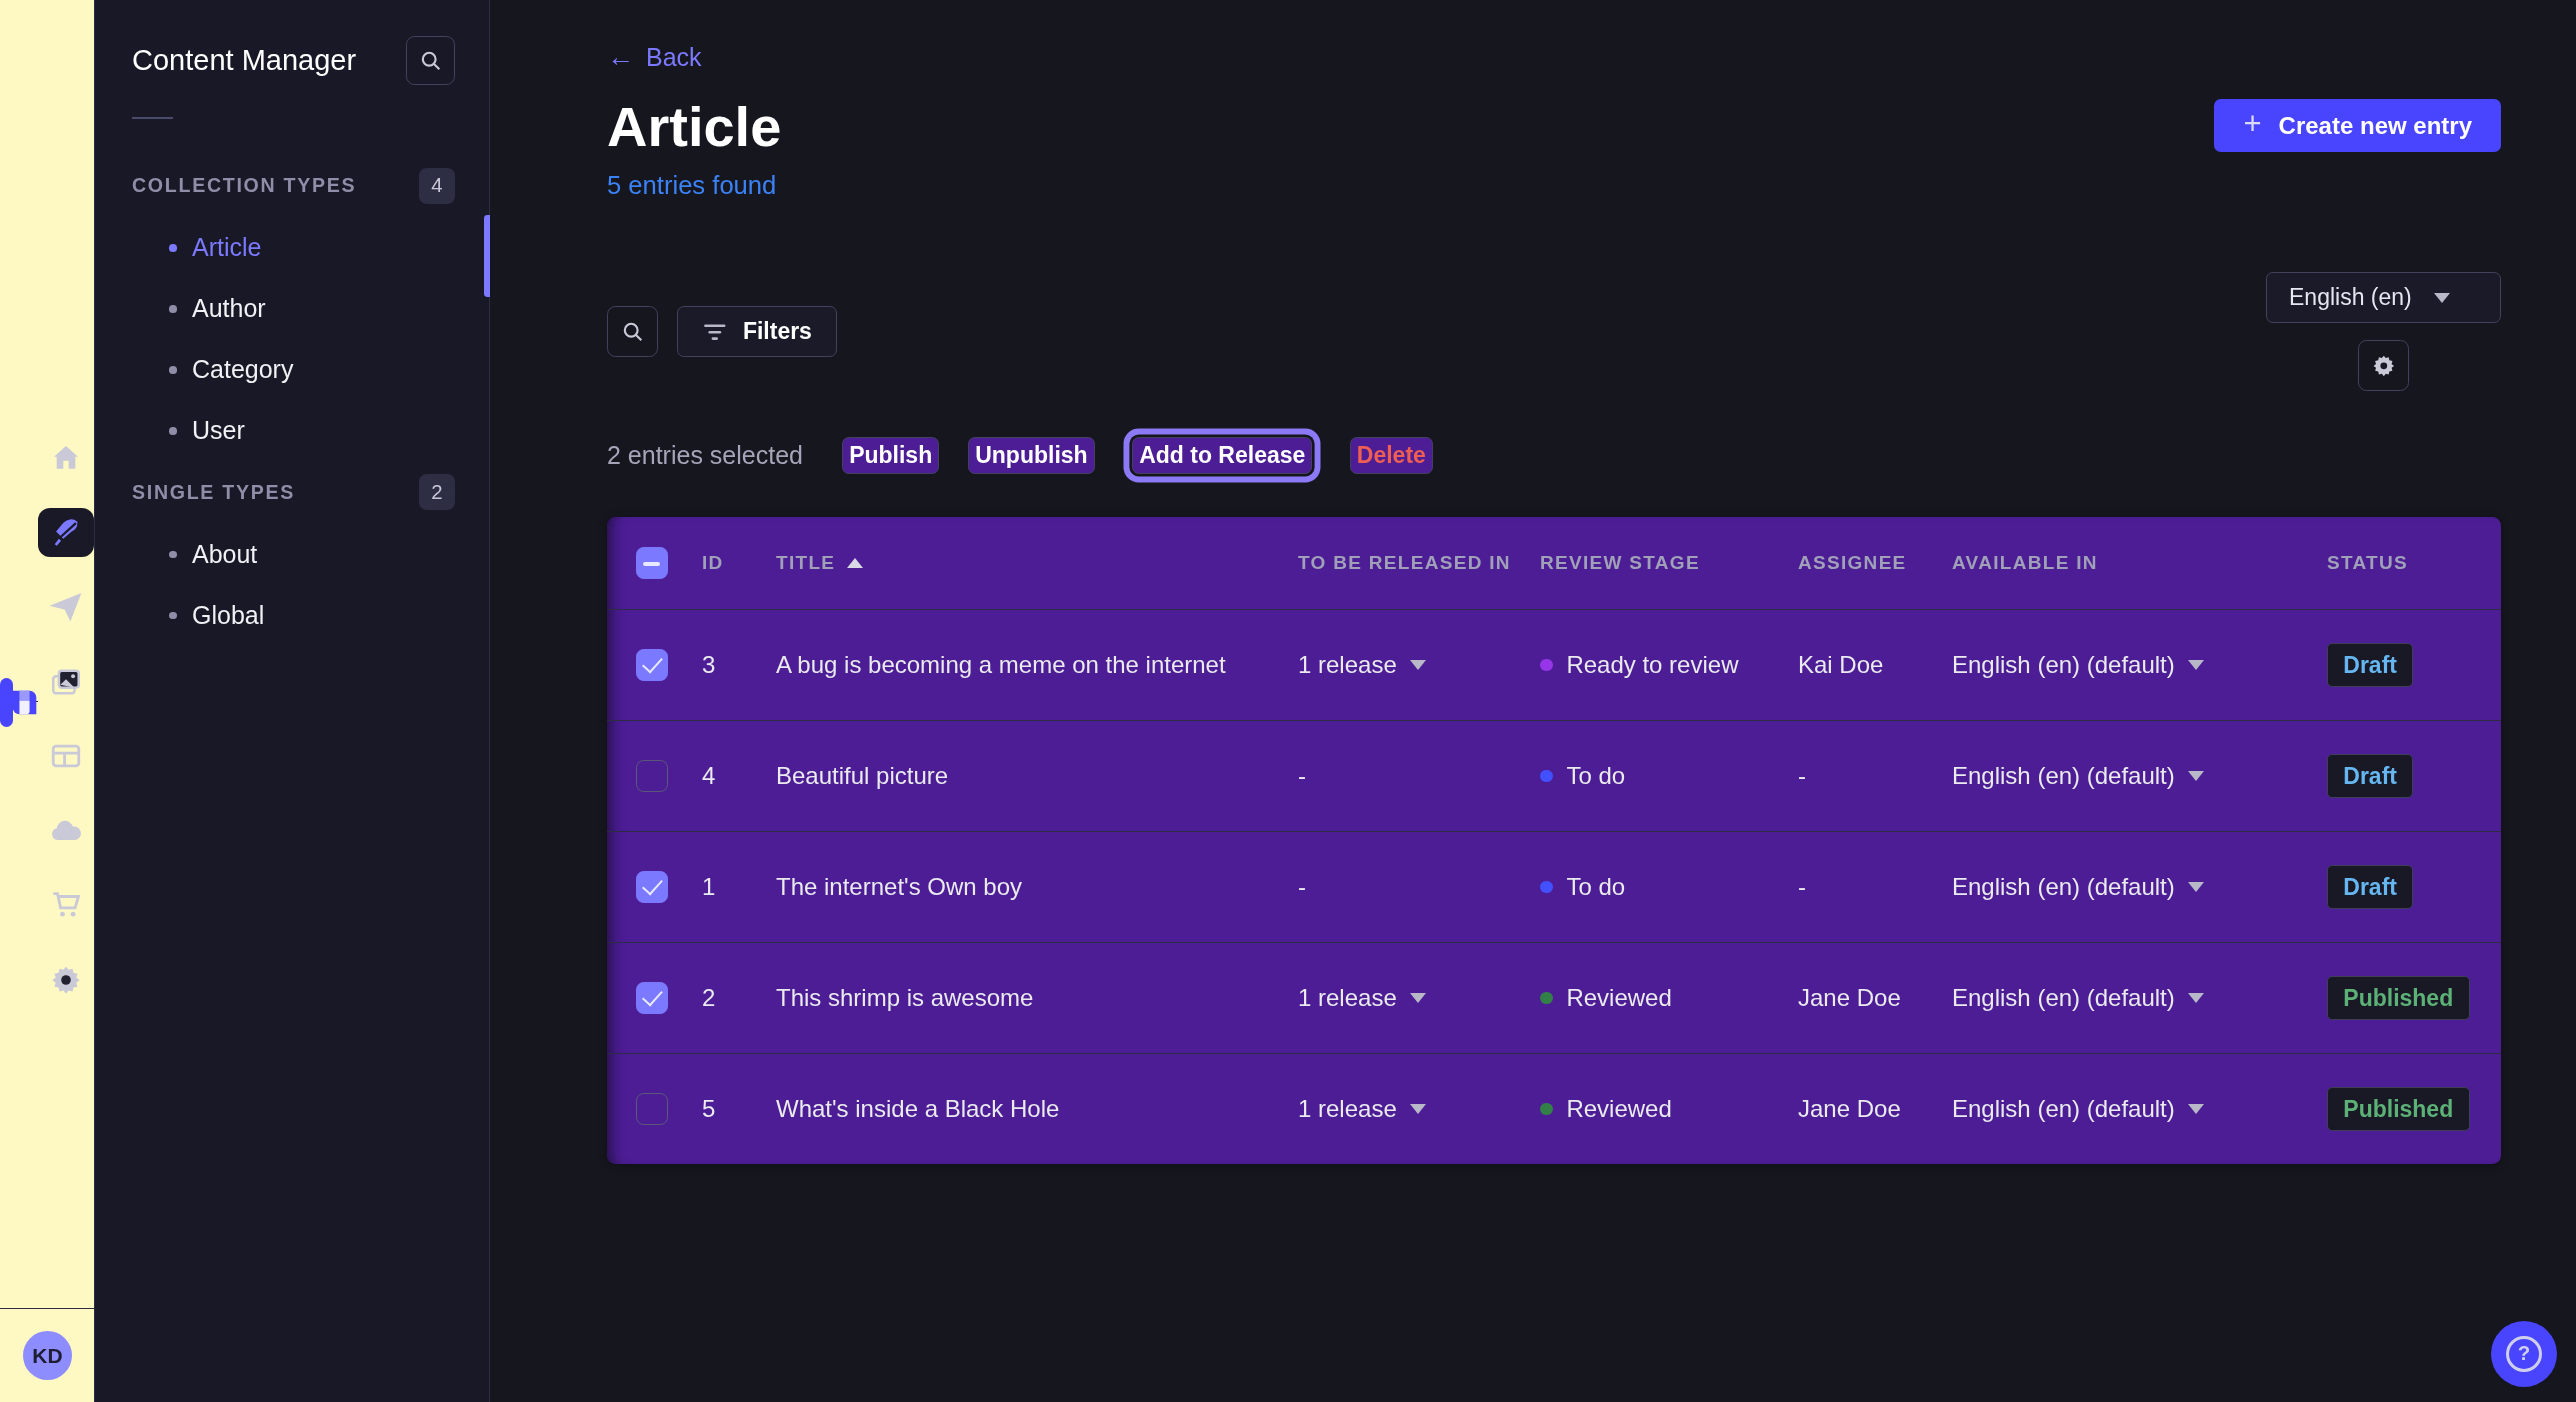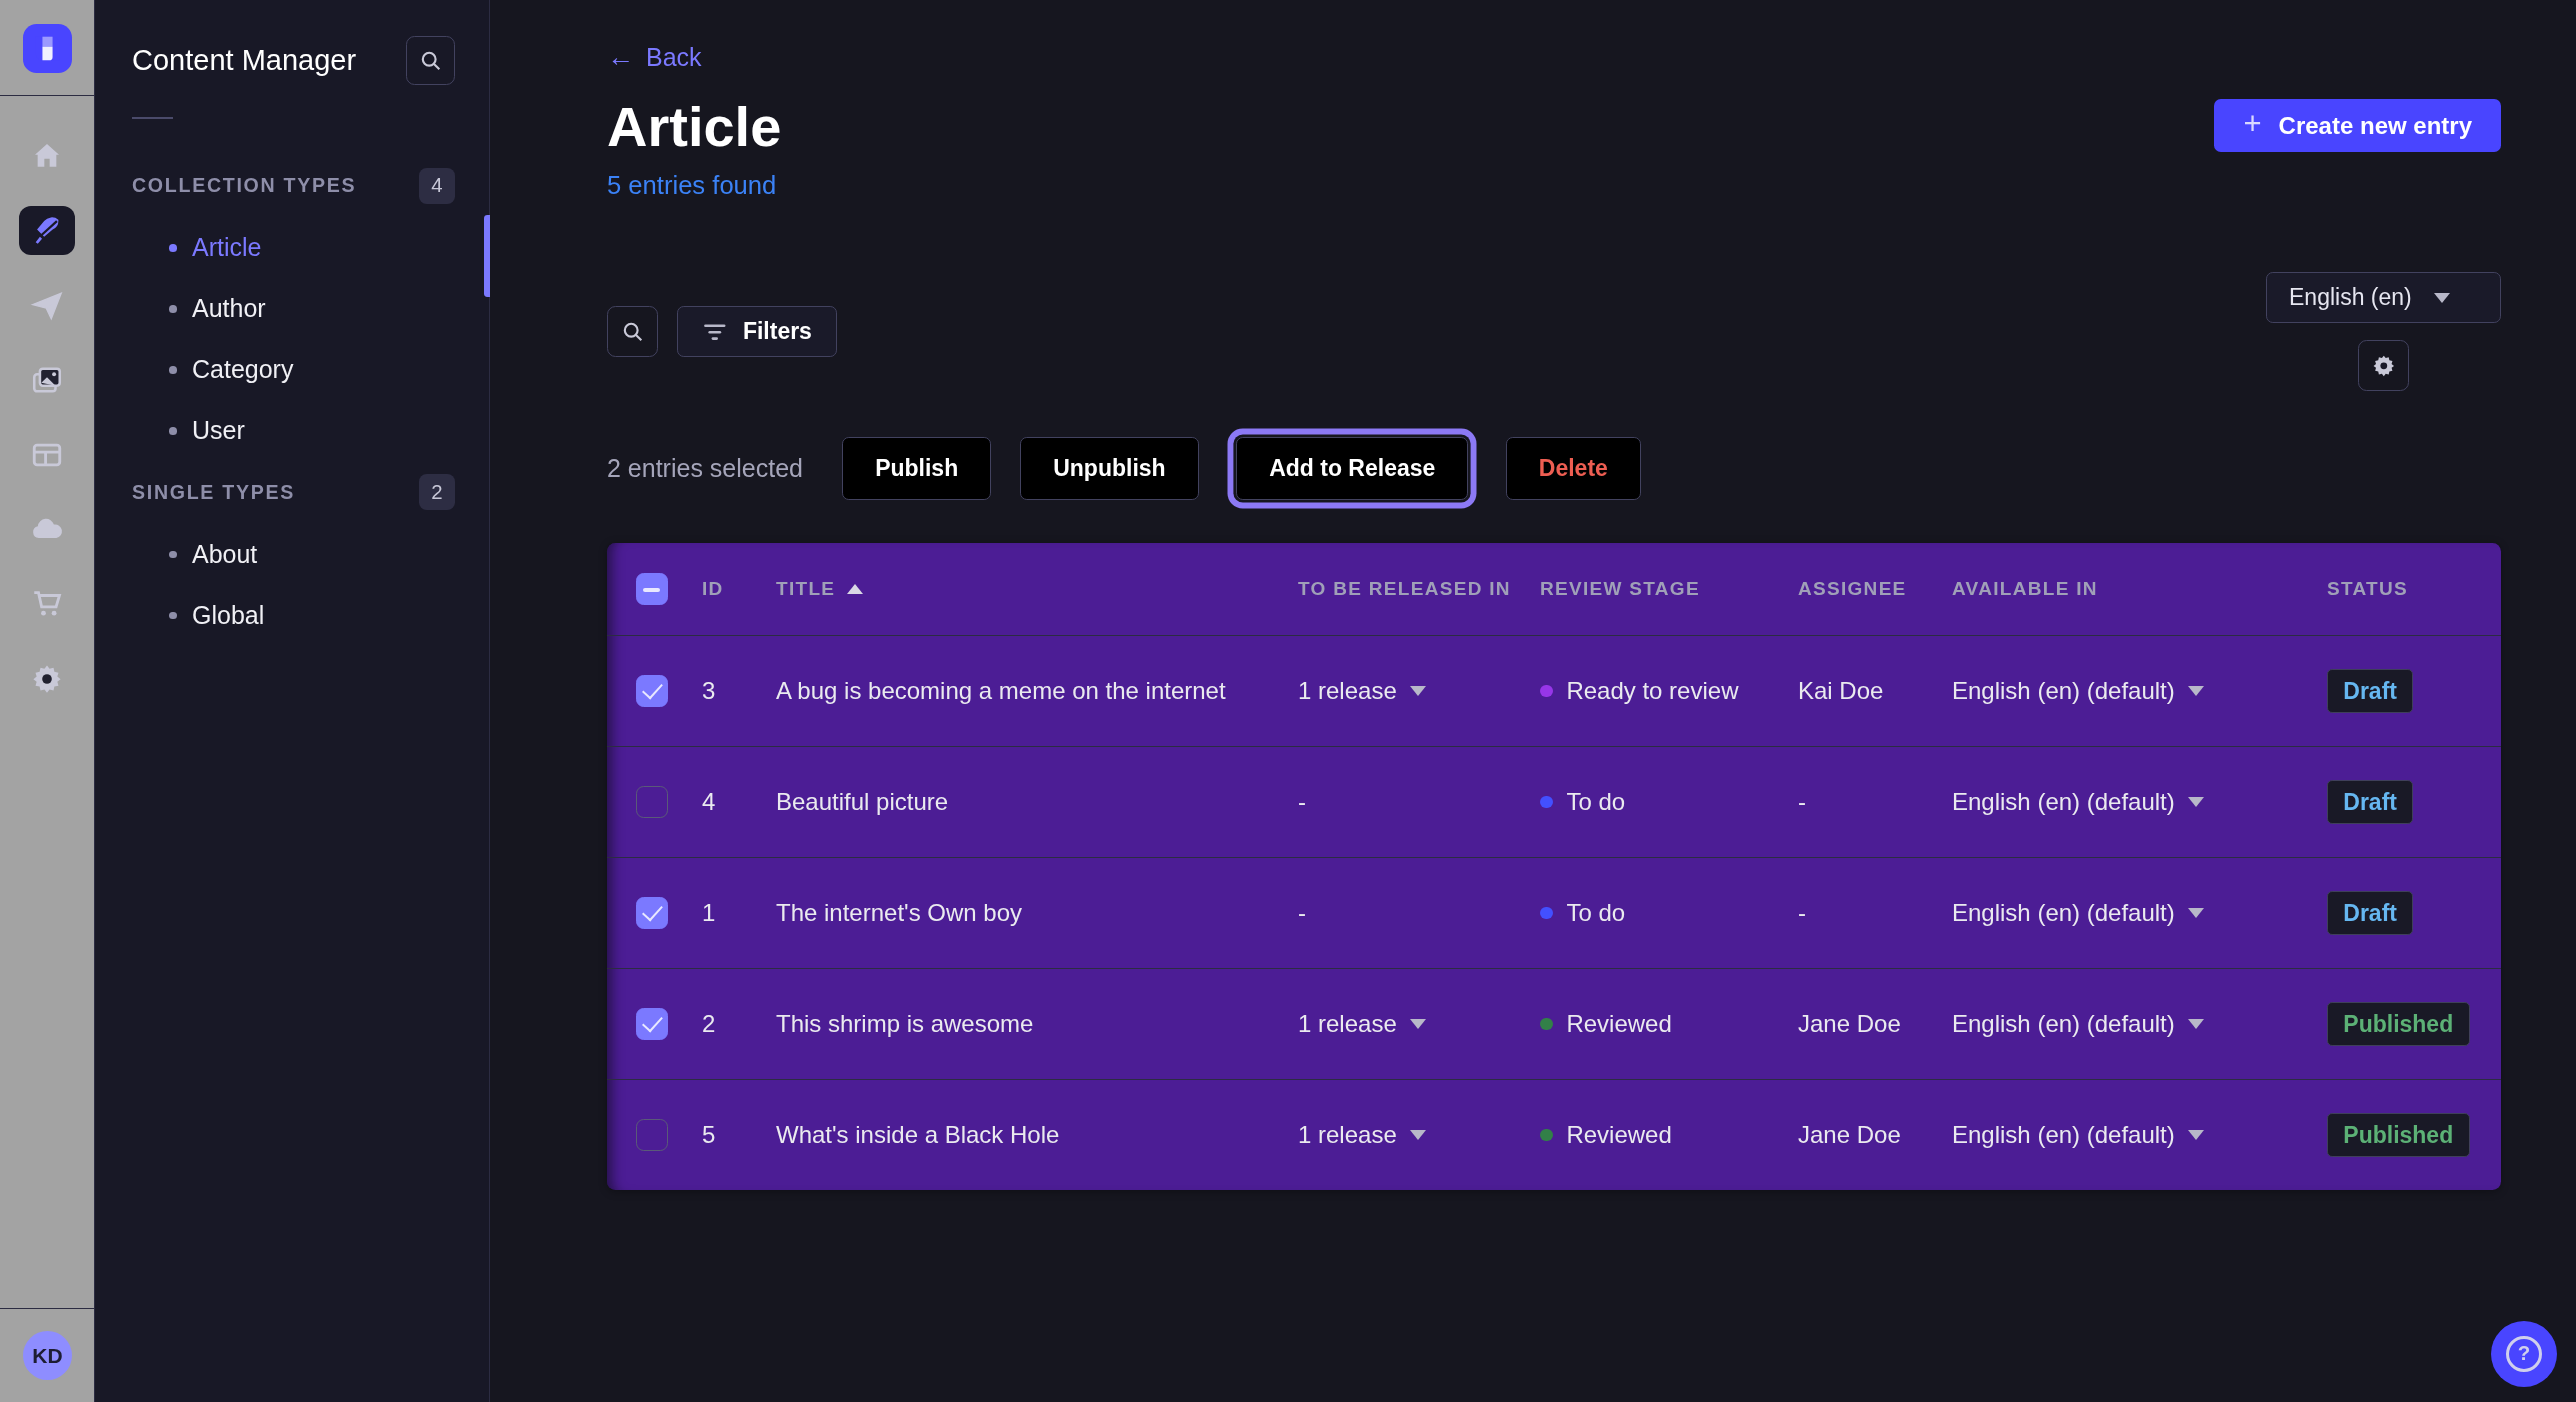--- a/index.html
+++ b/index.html
@@ -4,23 +4,23 @@
 <style>
   * { margin:0; padding:0; box-sizing:border-box; }
   html,body { width:2576px; height:1402px; overflow:hidden; }
   body {
     font-family:"Liberation Sans", sans-serif;
     background:#16161f; color:#fff;
     display:flex;
   }
   
   .rail {
-    width:95px; height:100%; background:#a3a3a3;
+    width:95px; height:100%; background:#fef9c3;
     border-right:0.9px solid #2c2c42;
-    display:flex; flex-direction:column; align-items:center;
+    display:flex; flex-direction:row; align-items:center;
     position:relative; flex:0 0 95px;
   }
   .logo {
     width:49px; height:49px; border-radius:13.6px; background:#4945ff;
     margin:24px 0 22px 0; position:relative;
   }
   .logo svg { position:absolute; left:11px; top:11px; }
   .rail-divider { width:95px; height:0.9px; background:#2c2c42; }
   .rail-items { display:flex; flex-direction:column; align-items:center; gap:25.6px; margin-top:36px; }
   .rail-item {
@@ -89,22 +89,22 @@
     color:#fff; font-size:23px; font-weight:bold; padding:0 24px;
     display:flex; align-items:center; gap:15.3px; cursor:pointer;
     font-family:"Liberation Sans", sans-serif;
   }
   .filters-btn { margin-left:19px; }
   .locale-select { font-weight:normal; color:#e6e6f0; gap:22px; padding:0 22px; min-width:235px; }
   
   .selection-row { margin-top:46px; display:flex; align-items:center; gap:29px; }
   .selection-text { font-size:25px; color:#a5a5ba; margin-right:10.2px; }
   .action-btn {
-    height:63px; border-radius:6.8px; border:0.9px solid #42425f; background:#000000;
-    color:#fff; font-size:23px; font-weight:bold; padding:0 32px; cursor:pointer;
+    height:37px; border-radius:6.8px; border:0.9px solid #42425f; background:#4c1d95;
+    color:#fff; font-size:23px; font-weight:bold; padding:0 6px; cursor:pointer;
     font-family:"Liberation Sans", sans-serif;
   }
   .action-btn.ring { box-shadow:0 0 0 2.6px #16161f, 0 0 0 8.5px #8c79f5; margin:0 8.5px; }
   .action-btn.danger { color:#ee5e52; }
   
   .table-card {
     margin-top:43px; width:1894px; background:#4c1d95; border-radius:8.5px;
     box-shadow:inset 13.6px 0 12px -8.5px rgba(10,10,18,.55), 0 1.7px 8.5px rgba(0,0,0,.3);
     overflow:hidden;
   }

